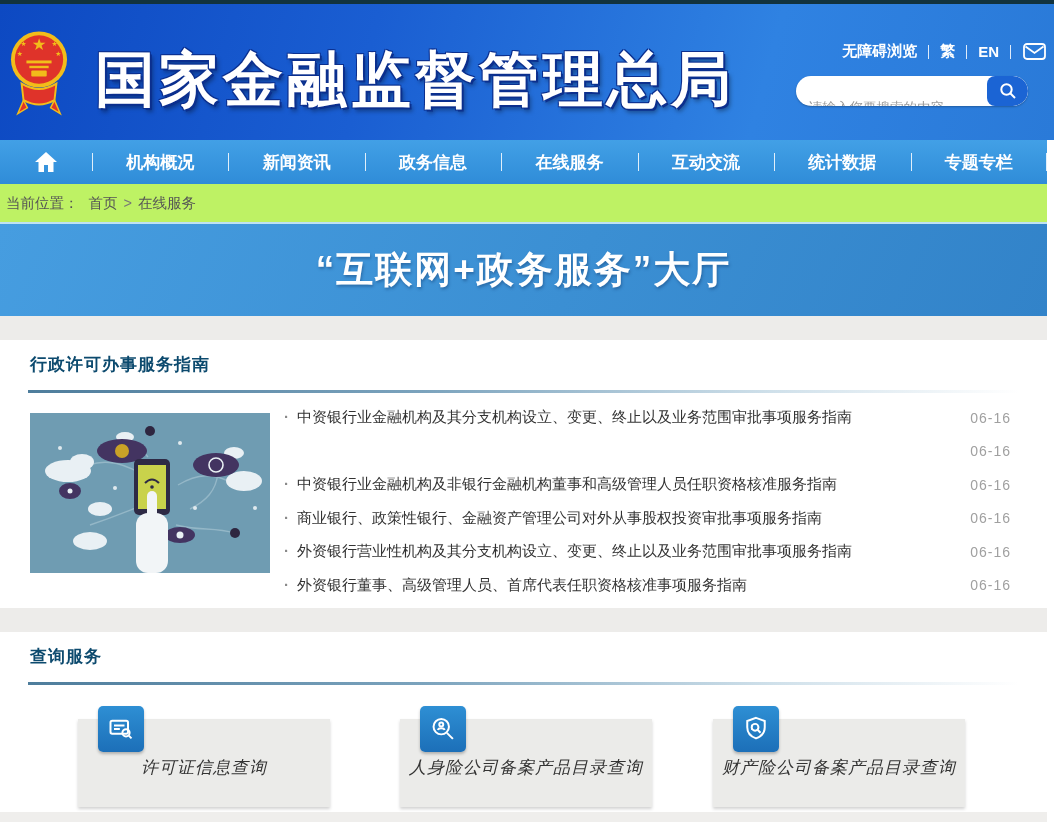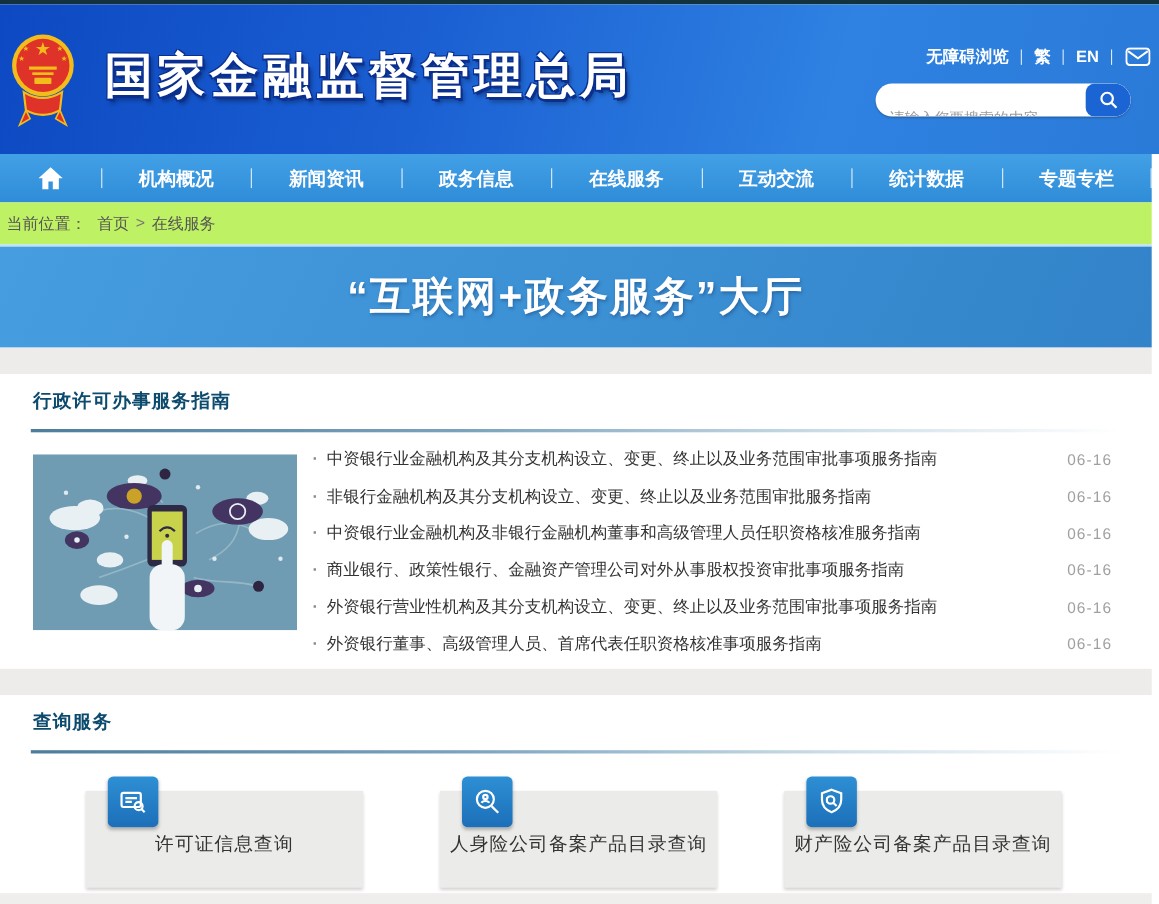--- a/index.html
+++ b/index.html
@@ -6,21 +6,21 @@
   body { font-family:"Liberation Sans","DejaVu Sans",sans-serif; background:#fff; }
   .page { position:relative; width:1054px; height:822px; background:#fff; overflow:hidden; }
 
   
   .topstrip { height:4px; width:1054px; background:#12333e; }
 
   
   .site-header { position:relative; width:1054px; height:136px;
     background:linear-gradient(105deg,#0d49c2 0%,#1a5ed2 35%,#2f82e2 72%,#2a7ad8 100%); }
   .emblem { position:absolute; left:10px; top:24px; }
-  .site-title { position:absolute; left:95px; top:36px; font-size:44px; font-weight:bold;
+  .site-title { position:absolute; left:95px; top:36px; font-size:60px; font-weight:bold;
     color:#fff; letter-spacing:4px;
     text-shadow:2px 2px 0 #0b2f8e,-1px -1px 0 #0b2f8e,1px -1px 0 #0b2f8e,-1px 1px 0 #0b2f8e,3px 4px 4px rgba(0,0,0,.35); }
   .header-right { position:absolute; right:8px; top:38px; width:250px; }
   .top-links { display:flex; justify-content:flex-end; align-items:center; color:#fff;
     font-size:15px; font-weight:bold; }
   .top-links .tlink { padding:0 11px; cursor:pointer; }
   .top-links .sep { width:1px; height:14px; background:rgba(255,255,255,.85); }
   .mail-btn { margin-left:12px; display:flex; align-items:center; cursor:pointer; }
   .search-box { position:relative; margin-top:15px; width:232px; height:30px;
     background:#fff; border-radius:16px; overflow:hidden; box-shadow:0 1px 2px rgba(0,0,0,.25); }
@@ -67,21 +67,21 @@
   
   .guide-body { display:flex; margin-top:6px; }
   .illustration { margin:14px 0 0 30px; width:240px; height:160px; flex:none; }
   .guide-list { flex:1; list-style:none; margin:2px 36px 0 14px; }
   .guide-row { height:33.5px; display:flex; align-items:center; font-size:15px; color:#333; }
   .guide-text { cursor:pointer; }
   .guide-text::before { content:"·"; color:#888; margin-right:8px; font-weight:bold; }
   .guide-date { margin-left:auto; font-size:14px; color:#a0a0a0; letter-spacing:1px; }
 
   
-  .cards { position:relative; margin-top:34px; height:100px; }
+  .cards { position:relative; margin-top:34px; height:100px;font-style:italic; }
   .card { position:absolute; top:0; width:252px; height:88px; background:#ebebe9;
     box-shadow:0 2px 3px rgba(0,0,0,.18); display:flex; align-items:center; justify-content:center;
     cursor:pointer; }
   .card-1 { left:78px; } .card-2 { left:400px; } .card-3 { left:713px; }
   .card-icon { position:absolute; left:20px; top:-13px; width:46px; height:46px; border-radius:5px;
     background:linear-gradient(180deg,#2e8fd4 0%,#1c6fb8 100%); box-shadow:0 2px 3px rgba(0,0,0,.25);
     display:flex; align-items:center; justify-content:center; }
   .card-label { font-size:17px; color:#333; padding-top:8px; letter-spacing:1px; }
 
   .footer-strip { width:1047px; height:10px; background:#efeeec; position:absolute; bottom:0; }
@@ -217,21 +217,20 @@
           <circle cx="30" cy="35" r="2"></circle>
         </g>
       </svg>
 
       <ul class="guide-list">
         <li class="guide-row">
           <span class="guide-text">中资银行业金融机构及其分支机构设立、变更、终止以及业务范围审批事项服务指南</span>
           <span class="guide-date">06-16</span>
         </li>
         <li class="guide-row">
-          <span class="guide-text">非银行金融机构及其分支机构设立、变更、终止以及业务范围审批服务指南</span>
           <span class="guide-date">06-16</span>
         </li>
         <li class="guide-row">
           <span class="guide-text">中资银行业金融机构及非银行金融机构董事和高级管理人员任职资格核准服务指南</span>
           <span class="guide-date">06-16</span>
         </li>
         <li class="guide-row">
           <span class="guide-text">商业银行、政策性银行、金融资产管理公司对外从事股权投资审批事项服务指南</span>
           <span class="guide-date">06-16</span>
         </li>

